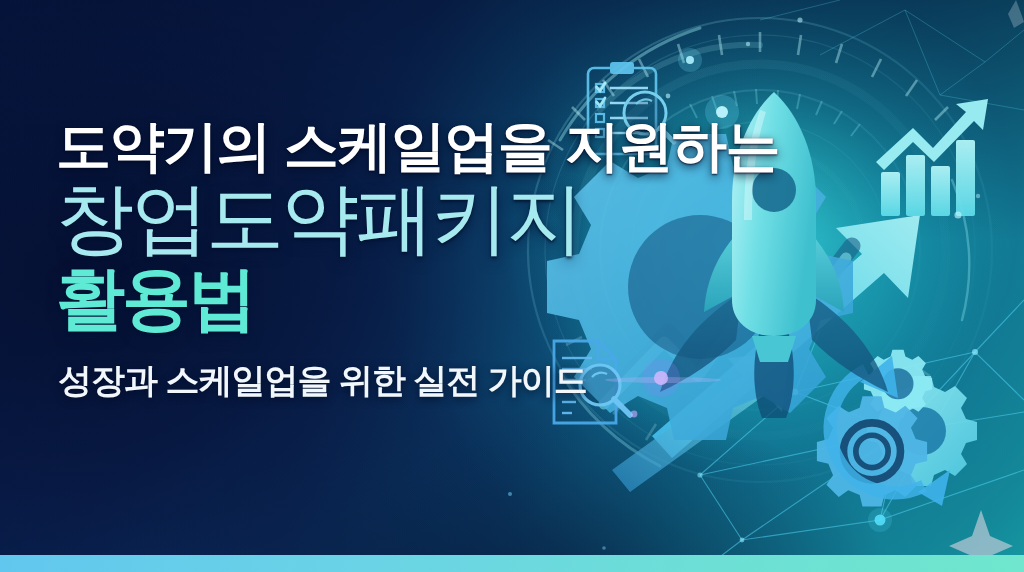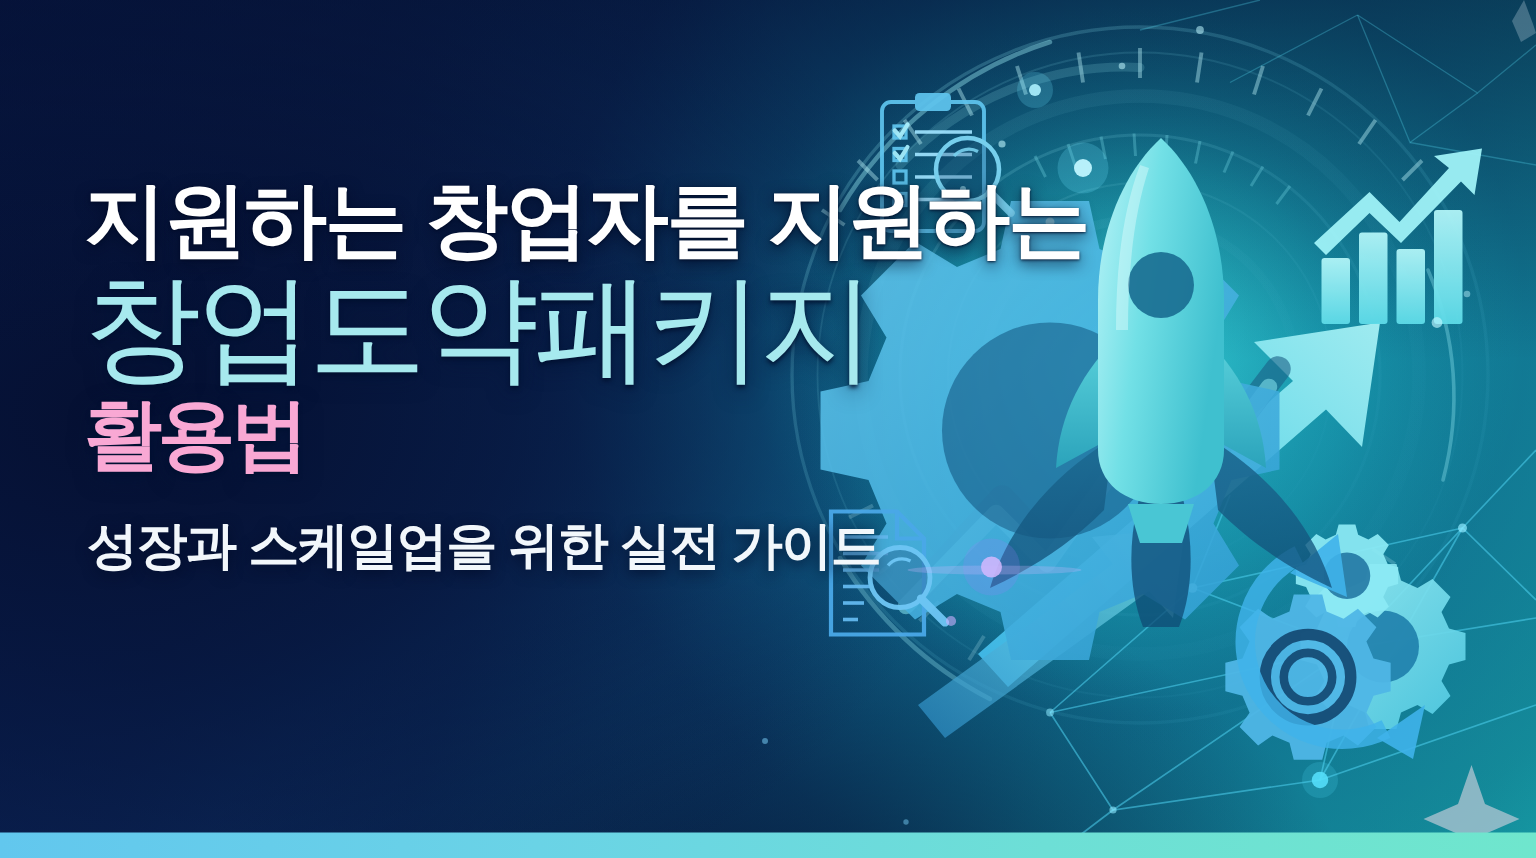--- a/index.html
+++ b/index.html
@@ -56,23 +56,23 @@
     font-size:78px;
     font-weight:normal;
     color:#a6e9ee;
     letter-spacing:-3px;
     line-height:0.98;
     margin:0;
     white-space:nowrap;
     text-shadow:0 4px 14px rgba(0,20,55,0.72), 0 2px 3px rgba(0,15,45,0.85);
   }
   .title-3{
-    font-size:52px;
+    font-size:69px;
     font-weight:bold;
-    color:#f9a8d4;
+    color:#5eead4;
     letter-spacing:-3px;
     line-height:0.98;
     margin:8px 0 0 0;
     white-space:nowrap;
     text-shadow:0 4px 14px rgba(0,20,55,0.72), 0 2px 3px rgba(0,15,45,0.85);
   }
   .subtitle{
     font-size:34px;
     font-weight:600;
     color:#f2f7fb;
@@ -430,21 +430,21 @@
         <circle cx="978" cy="196" r="2.2" fill="#bff6ff" opacity="0.45"></circle>
         <circle cx="510" cy="494" r="2" fill="#7fd8ff" opacity="0.5"></circle>
         <circle cx="604" cy="548" r="1.8" fill="#7fd8ff" opacity="0.45"></circle>
       </g>
 
       <ellipse cx="663" cy="380" rx="58" ry="3" fill="#cdb6ff" opacity="0.28"></ellipse>
     </svg>
   </div>
 
   <div class="copy">
-    <div class="title-1">지원하는 창업자를 지원하는</div>
+    <div class="title-1">도약기의 스케일업을 지원하는</div>
     <div class="title-2">창업도약패키지</div>
     <div class="title-3">활용법</div>
     <div class="subtitle">성장과 스케일업을 위한 실전 가이드</div>
   </div>
 
   <div class="bottom-strip"></div>
 
 </div>
 
 </body></html>

